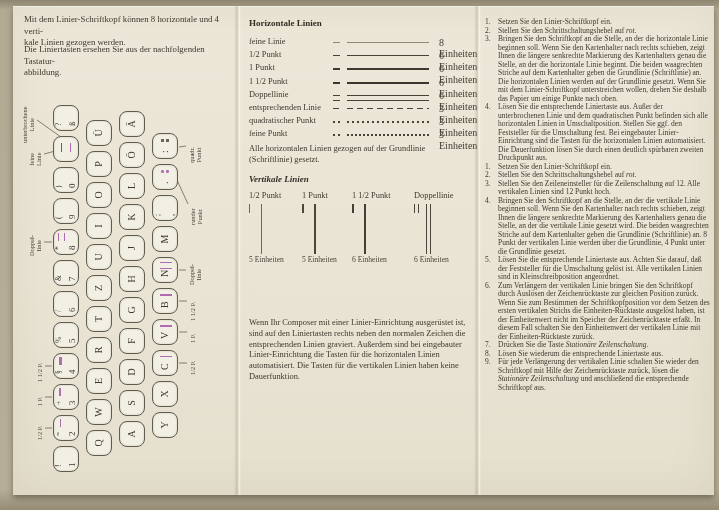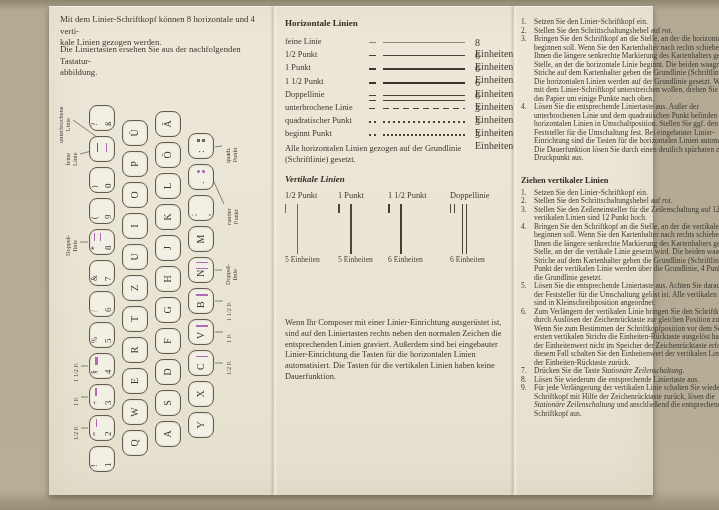--- a/index.html
+++ b/index.html
@@ -2,24 +2,23 @@
 <html><head>
 <meta charset="utf-8">
 <style>
   html,body{margin:0;padding:0;}
   body{
     width:719px;height:510px;position:relative;overflow:hidden;
     background:linear-gradient(180deg,#8f8671 0%,#b3aa93 2%,#b7ae97 96%,#968c75 100%);
     font-family:"Liberation Serif", serif;color:#3e3a30;
   }
   .page{
-    position:absolute;left:13px;top:6px;width:604px;height:489px;
+    position:absolute;left:13px;top:6px;width:701px;height:489px;
     background:linear-gradient(180deg,#ece7d8 0%,#e9e4d4 55%,#e5dfce 100%);
     box-shadow:0 3px 6px rgba(60,50,30,.5), inset 0 1px 0 rgba(255,255,255,.5), inset 0 0 40px rgba(120,105,70,.10);
-    margin-left:36px;
   }
   .fold{position:absolute;top:0;bottom:0;width:7px;pointer-events:none;
     background:linear-gradient(90deg,rgba(110,98,70,0) 0%,rgba(110,98,70,.22) 45%,rgba(255,255,248,.55) 72%,rgba(110,98,70,0) 100%);}
   .fold-1{left:221px;} .fold-2{left:461px;}
   .panel{position:absolute;top:0;height:100%;}
   .panel-left{left:0;width:221px;}
   .panel-mid{left:228px;width:233px;}
   .panel-right{left:468px;width:233px;padding:12px 4px 0 4px;box-sizing:border-box;}
 
   
@@ -335,33 +334,33 @@
           <div class="line ln-onehalf"></div>
           <span class="units">6 Einheiten</span>
         </div>
         <div class="h-row">
           <span class="lbl">Doppellinie</span>
           <div class="tick ln-double"></div>
           <div class="line ln-double"></div>
           <span class="units">6 Einheiten</span>
         </div>
         <div class="h-row">
-          <span class="lbl">unterbrochene Linie</span>
+          <span class="lbl">entsprechenden Linie</span>
           <div class="tick ln-broken"></div>
           <div class="line ln-broken"></div>
           <span class="units">3 Einheiten</span>
         </div>
         <div class="h-row">
           <span class="lbl">quadratischer Punkt</span>
           <div class="tick ln-sqdot"></div>
           <div class="line ln-sqdot"></div>
           <span class="units">3 Einheiten</span>
         </div>
         <div class="h-row">
-          <span class="lbl">beginnt Punkt</span>
+          <span class="lbl">feine Punkt</span>
           <div class="tick ln-rndot"></div>
           <div class="line ln-rndot"></div>
           <span class="units">3 Einheiten</span>
         </div>
       </div>
     <div class="note note-1">Alle horizontalen Linien gezogen auf der Grundlinie (Schriftlinie) gesetzt.</div>
 
     <div class="sec-title t-ver">Vertikale Linien</div>
     <div id="v-cols">
         <div class="v-col" style="left: 8px;">
@@ -414,21 +413,20 @@
         </div>
         <div class="step">
           <span class="num">3.</span>
           <span class="txt"><span>Bringen Sie den Schriftkopf an die Stelle, an der die horizontale Linie beginnen soll. Wenn Sie den Kartenhalter nach rechts schieben, zeigt Ihnen die längere senkrechte Markierung des Kartenhalters genau die Stelle, an der die horizontale Linie beginnt. Die beiden waagrechten Striche auf dem Kartenhalter geben die Grundlinie (Schriftlinie) an. Die horizontalen Linien werden auf der Grundlinie gesetzt. Wenn Sie mit dem Linier-Schriftkopf unterstreichen wollen, drehen Sie deshalb das Papier um einige Punkte nach oben.</span></span>
         </div>
         <div class="step">
           <span class="num">4.</span>
           <span class="txt"><span>Lösen Sie die entsprechende Liniertaste aus. Außer der unterbrochenen Linie und dem quadratischen Punkt befinden sich alle horizontalen Linien in Umschaltposition. Stellen Sie ggf. den Feststeller für die Umschaltung fest. Bei eingebauter Linier-Einrichtung sind die Tasten für die horizontalen Linien automatisiert. Die Dauerfunktion lösen Sie durch einen deutlich spürbaren zweiten Druckpunkt aus.</span></span>
         </div>
       </div>
-    <div class="r-title second">Ziehen vertikaler Linien</div>
     <div class="steps" id="steps-v">
         <div class="step">
           <span class="num">1.</span>
           <span class="txt"><span>Setzen Sie den Linier-Schriftkopf ein.</span></span>
         </div>
         <div class="step">
           <span class="num">2.</span>
           <span class="txt"><span>Stellen Sie den Schrittschaltungshebel auf </span><span class="em">rot</span><span>.</span></span>
         </div>
         <div class="step">

